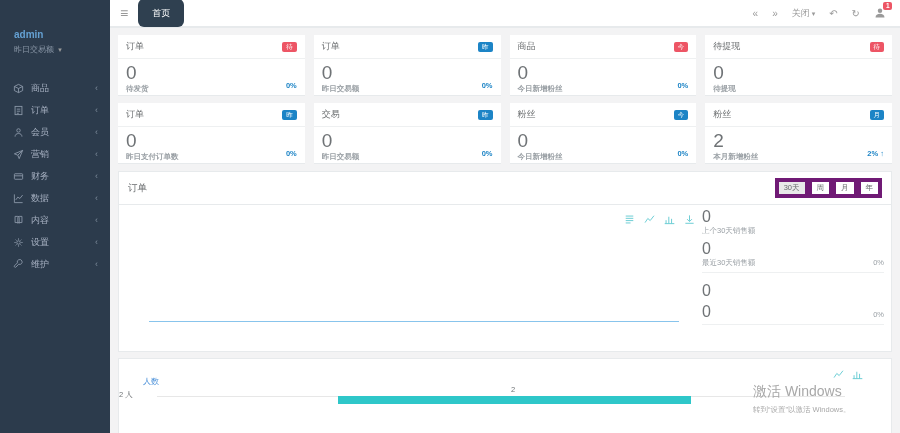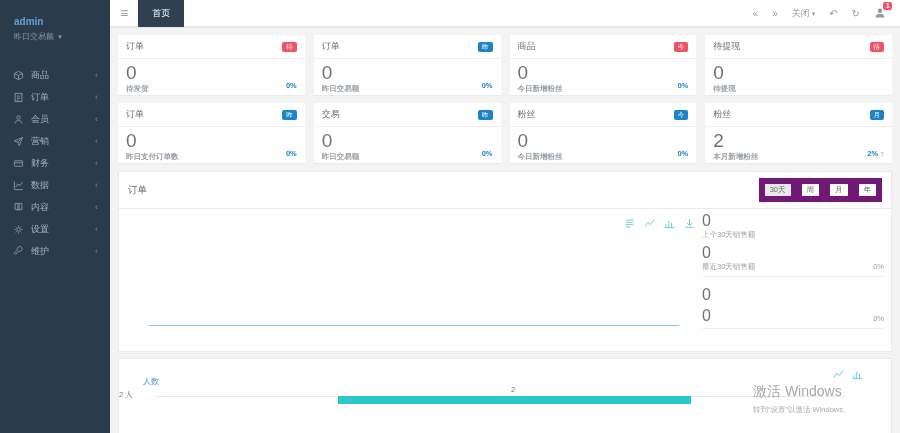--- a/index.html
+++ b/index.html
@@ -2,34 +2,34 @@
 <html><head>
 <meta charset="utf-8">
 <style>
   * { margin:0; padding:0; box-sizing:border-box; }
   html,body { background:#888; }
   body { font-family:"Liberation Sans","DejaVu Sans",sans-serif; }
   #app { position:relative; width:900px; height:433px; background:#f3f3f4; overflow:hidden; margin:0 auto; }
 
   
   .sidebar { position:absolute; left:0; top:0; width:110px; height:433px; background:#2c3b4c; z-index:5; }
-  .user-block { padding:16px 14px 10px 14px; }
+  .user-block { padding:16px 14px 10px 14px;margin-top:13px; }
   .uname { color:#64a0d2; font-size:10px; font-weight:bold; cursor:pointer; }
   .role { color:#8b98a8; font-size:8px; margin-top:4px; cursor:pointer; }
   .menu { margin-top:12px; }
   .mi { display:flex; align-items:center; height:22px; padding:0 12px; color:#a7b1c2; font-size:9px; cursor:pointer; }
   .mic { width:12px; height:12px; margin-right:7px; display:inline-flex; align-items:center; justify-content:center; color:#8b98a8; }
   .mic svg { width:11px; height:11px; stroke:currentColor; fill:none; stroke-width:1.3; }
   .mil { flex:1; }
   .chev { color:#7d8b9b; font-size:9px; }
 
   
   .topbar { position:absolute; left:110px; top:0; right:0; height:28px; background:#fff; border-bottom:2px solid #e7eaec; display:flex; align-items:center; z-index:4; }
   .hamb { color:#999; font-size:14px; padding:0 10px; cursor:pointer; }
-  .tab { background:#2f4050; color:#fff; font-size:9px; height:28px; line-height:28px; padding:0 14px; cursor:pointer; }
+  .tab { background:#2f4050; color:#fff; font-size:9px; height:28px; line-height:28px; padding:0 14px; cursor:pointer;border-radius:6px; }
   .tb-right { margin-left:auto; display:flex; align-items:center; gap:14px; padding-right:14px; color:#9a9a9a; }
   .tb-ic { font-size:10px; cursor:pointer; }
   .closebtn { font-size:9px; cursor:pointer; }
   .caret { font-size:7px; color:#9a9a9a; margin-left:2px; }
   .userico { position:relative; cursor:pointer; display:inline-flex; }
   .userico svg { width:12px; height:12px; }
   .nbadge { position:absolute; top:-5px; right:-6px; background:#ed5565; color:#fff; font-size:6.5px; line-height:8px; padding:0 2.5px; border-radius:2px; font-weight:bold; }
 
   
   .main { position:absolute; left:110px; top:28px; right:0; bottom:0; padding:7px 8px; overflow:hidden; }
@@ -43,21 +43,21 @@
   .cl { font-size:7.5px; color:#9aa0a5; margin-top:1px;font-weight:bold; }
   .cp { position:absolute; right:8px; bottom:4px; font-size:7.5px; color:#1c84c6; font-weight:bold; }
 
   
   .panel { background:#fff; border:1px solid #e7eaec; }
   .p-head { display:flex; align-items:center; justify-content:space-between; padding:6px 9px; border-bottom:1px solid #e7eaec; }
   .p-title { font-size:9.5px; color:#676a6c; }
   .order-panel { height:181px; margin-bottom:6px; }
   .o-body { position:relative; height:152px; }
   .btn-group { display:flex; }
-  .rbtn { font-size:7.5px; color:#676a6c; border:6px solid #701a75; padding:1px 5px; background:#fff; cursor:pointer; margin-left:-1px; }
+  .rbtn { font-size:7.5px; color:#676a6c; border:4px solid #701a75; padding:1px 5px; background:#fff; cursor:pointer; margin-left:-1px; }
   .rbtn.active { background:#e9e9e9; }
   .toolbox { position:absolute; right:196px; top:6px; display:flex; gap:9px; color:#68ccd3; }
   .toolbox .tbi { cursor:pointer; }
   .toolbox svg { width:11px; height:11px; stroke:currentColor; fill:none; stroke-width:1.4; }
   .flatline { position:absolute; left:30px; top:116px; width:530px; height:1px; background:#88c4ec; }
   .ostats { position:absolute; right:7px; top:3px; width:182px; }
   .ostat { position:relative; padding-bottom:4px; }
   .ostat.bordered { border-bottom:1px solid #eef0f1; margin-bottom:5px; }
   .ostat.gap { margin-top:9px; }
   .ov { font-size:16px; color:#6f7376; line-height:17px; }

